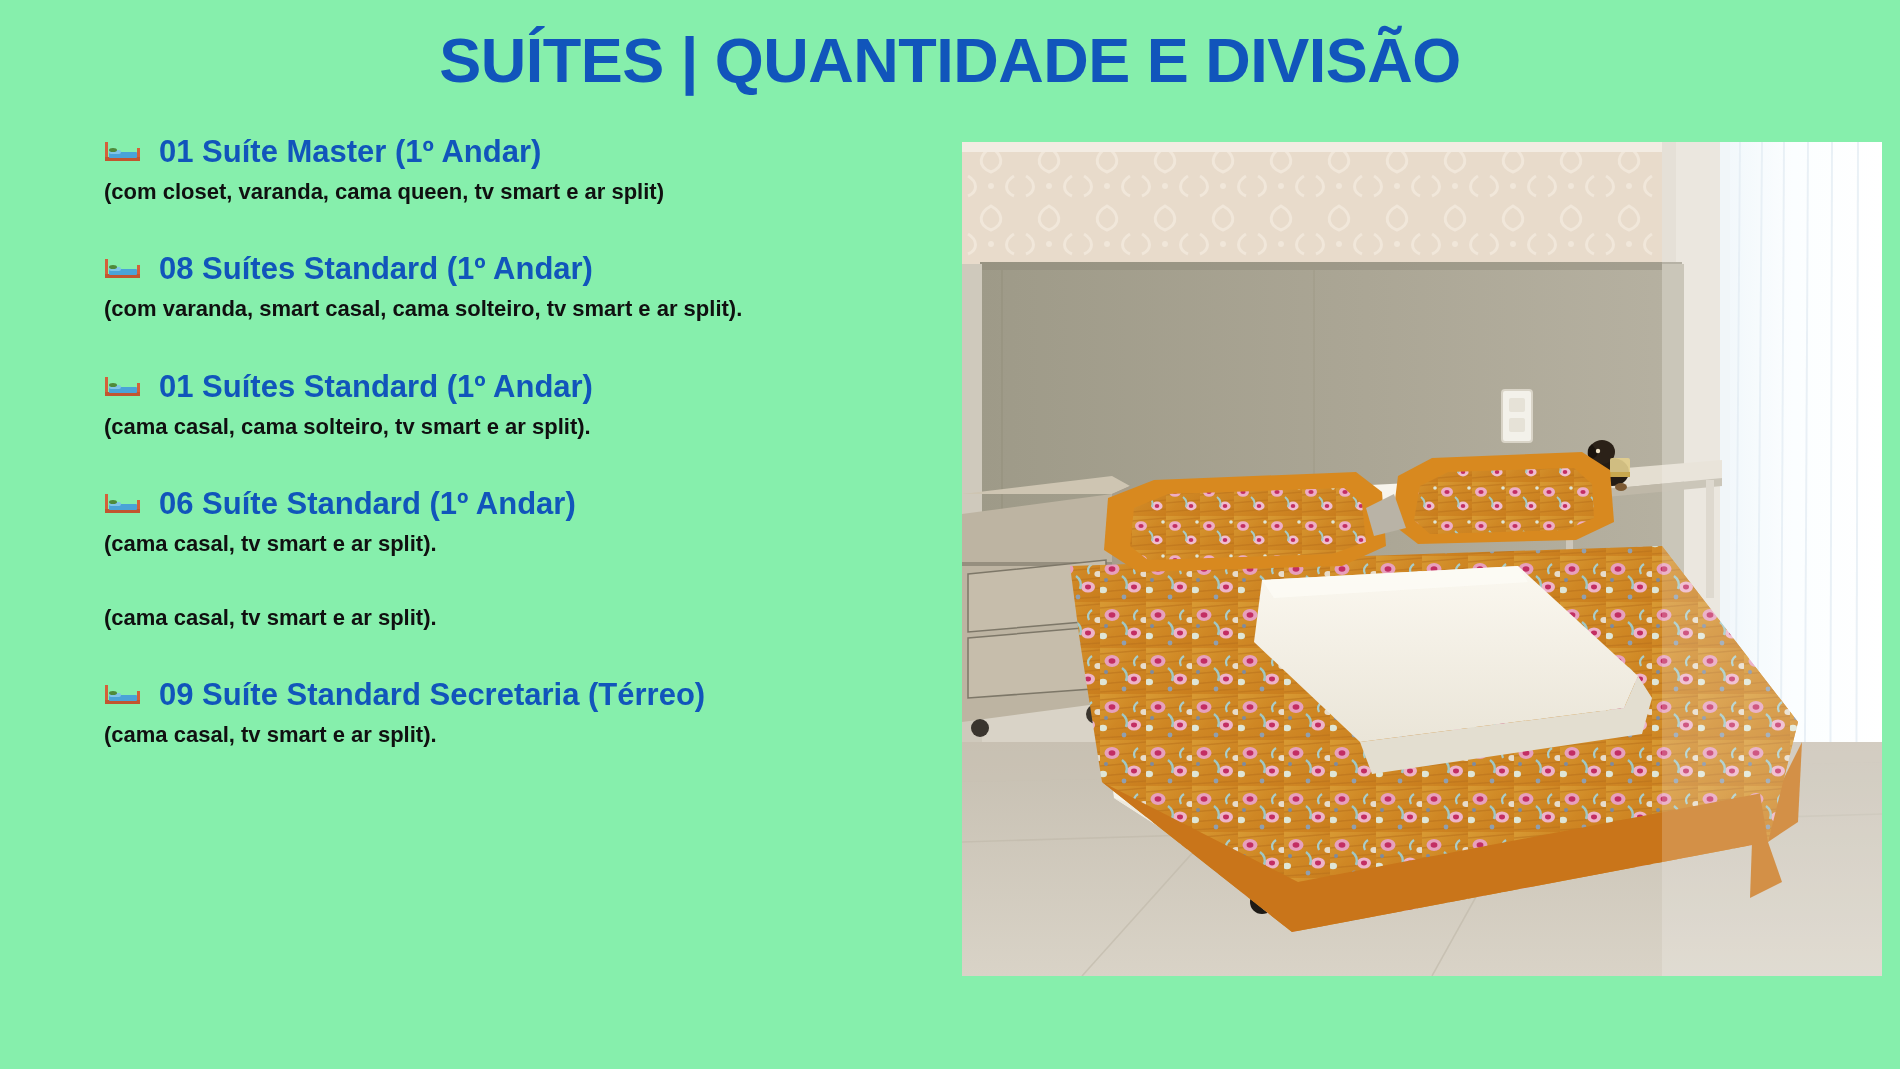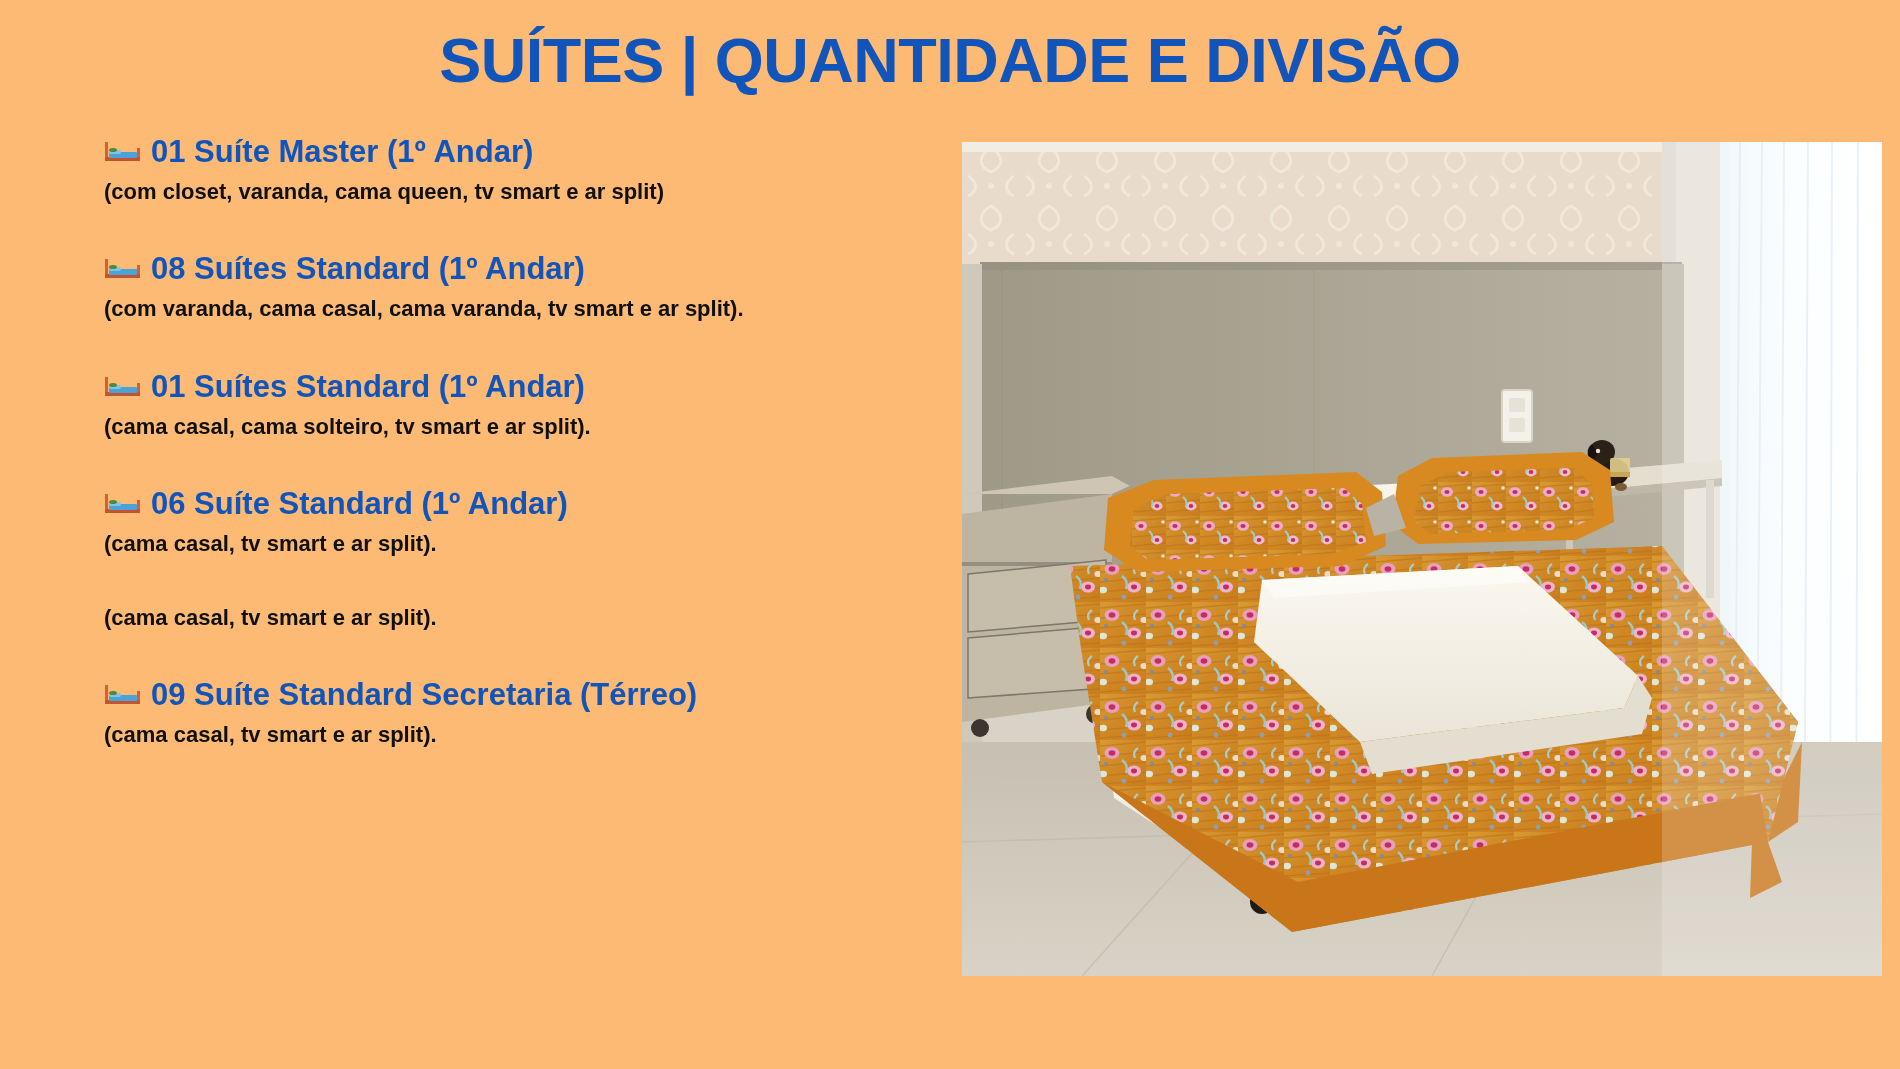--- a/index.html
+++ b/index.html
@@ -3,21 +3,21 @@
 <meta charset="utf-8">
 <style>
   html,body{margin:0;padding:0;}
   body{
     width:1900px;height:1069px;
     background:#ffffff;
     font-family:"Liberation Sans", sans-serif;
     overflow:hidden;
     position:relative;
   }
-  .slide{position:absolute;inset:0;background:#fdba74;}
+  .slide{position:absolute;inset:0;background:#86efac;}
 
   
   .title{
     position:absolute;
     left:0;right:0;top:24px;
     text-align:center;
     font-family:"Liberation Sans", sans-serif;
     font-weight:bold;
     font-size:63px;
     letter-spacing:-0.5px;
@@ -33,21 +33,21 @@
   }
   .item{position:relative;margin-bottom:49px;}
   .item:last-child{margin-bottom:0;}
   .head{
     display:flex;align-items:center;
     font-size:31px;font-weight:bold;
     color:#1155bb;
     line-height:1.0;
     white-space:nowrap;
   }
-  .head .htext{margin-left:9px;}
+  .head .htext{margin-left:17px;}
   .sub{
     margin-top:12px;
     font-size:22px;
     color:#101010;
     font-weight:bold;
     line-height:1.15;
     white-space:nowrap;
   }
 
   
@@ -96,21 +96,21 @@
         <svg class="bed-icon" viewBox="0 0 38 23">
           <rect x="1" y="2" width="3" height="19" fill="#d4603a"></rect>
           <rect x="33" y="8" width="3" height="13" fill="#d4603a"></rect>
           <rect x="1" y="17" width="35" height="4" fill="#c2552f"></rect>
           <rect x="5" y="12" width="28" height="6" rx="1" fill="#4aa3d8"></rect>
           <rect x="5" y="10" width="12" height="4" rx="2" fill="#7fc4e8"></rect>
           <ellipse cx="9" cy="10" rx="4" ry="2" fill="#4f8a3a"></ellipse>
         </svg>
         <span class="htext">08 Suítes Standard (1º Andar)</span>
       </div>
-      <div class="sub">(com varanda, cama casal, cama varanda, tv smart e ar split).</div>
+      <div class="sub">(com varanda, smart casal, cama solteiro, tv smart e ar split).</div>
     </div>
 
     <div class="item">
       <div class="head">
         <svg class="bed-icon" viewBox="0 0 38 23">
           <rect x="1" y="2" width="3" height="19" fill="#d4603a"></rect>
           <rect x="33" y="8" width="3" height="13" fill="#d4603a"></rect>
           <rect x="1" y="17" width="35" height="4" fill="#c2552f"></rect>
           <rect x="5" y="12" width="28" height="6" rx="1" fill="#4aa3d8"></rect>
           <rect x="5" y="10" width="12" height="4" rx="2" fill="#7fc4e8"></rect>

